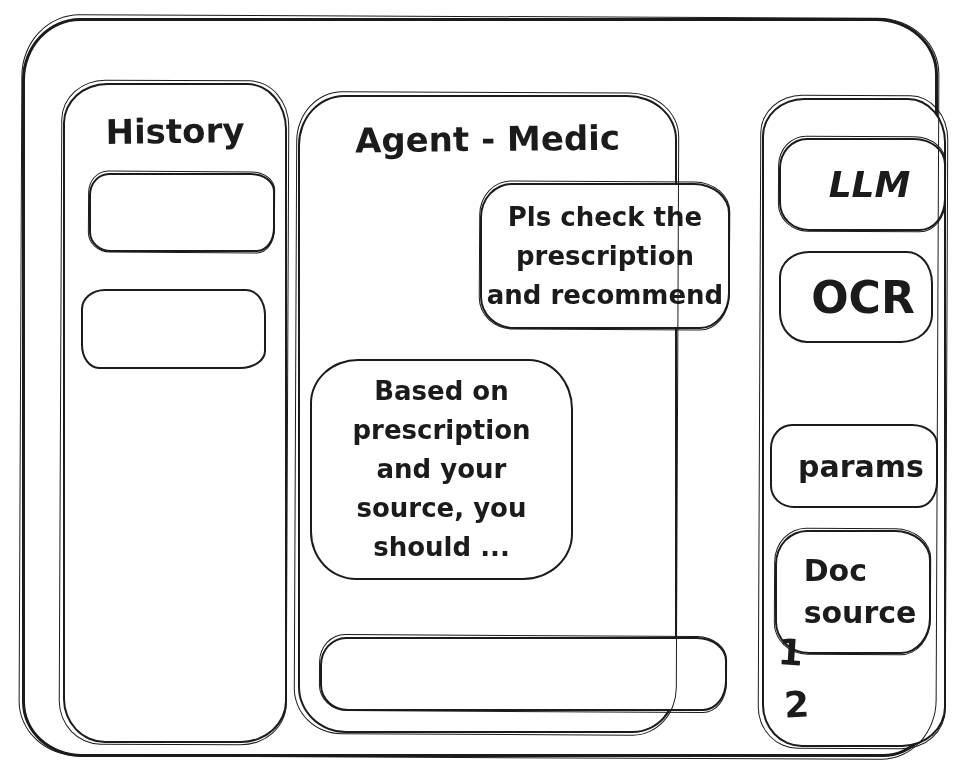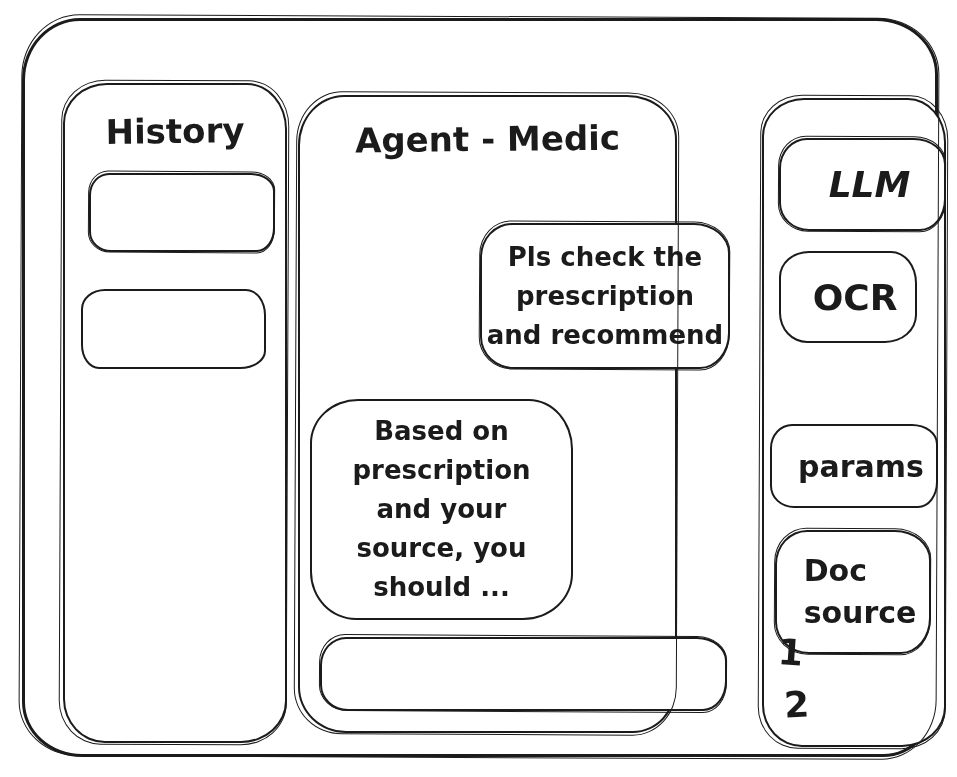--- a/index.html
+++ b/index.html
@@ -81,21 +81,20 @@
     text-align:center;
     font-size:34px;
     transform:rotate(-.6deg);
   }
   .bubble{
     display:flex;align-items:center;justify-content:center;
     text-align:center;
     white-space:pre-line;
     font-size:26px;
     line-height:1.5;
-    margin-top:40px;
   }
   .user-bubble{
     left:180px;top:86px;width:250px;height:146px;
     border-radius:32px 36px 30px 34px / 34px 30px 36px 32px;
   }
   .agent-bubble{
     left:10px;top:262px;width:263px;height:221px;
     border-radius:48px 44px 50px 46px / 44px 50px 46px 48px;
   }
   .chat-input{
@@ -115,22 +114,22 @@
     cursor:pointer;
     padding-left:14px;
   }
   .llm{
     left:15px;top:38px;width:167px;height:93px;
     font-size:36px;
     border-radius:28px 32px 26px 30px / 30px 26px 32px 28px;
     font-style:italic;
   }
   .ocr{
-    left:15px;top:151px;width:138px;height:92px;
-    font-size:36px;
+    left:15px;top:151px;width:154px;height:92px;
+    font-size:44px;
     border-radius:30px 26px 32px 28px / 26px 32px 28px 30px;
   }
   .params{
     left:6px;top:324px;width:168px;height:84px;
     font-size:30px;
     border-radius:22px 26px 20px 24px / 24px 20px 26px 22px;
   }
   .doc{
     left:11px;top:430px;width:156px;height:124px;
     font-size:30px;

